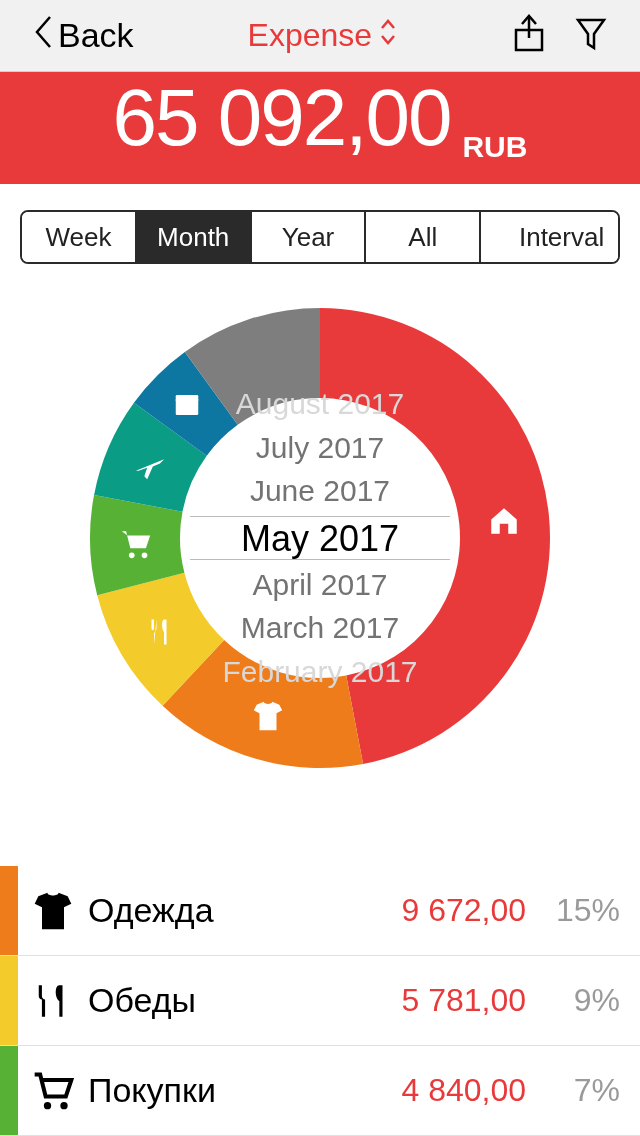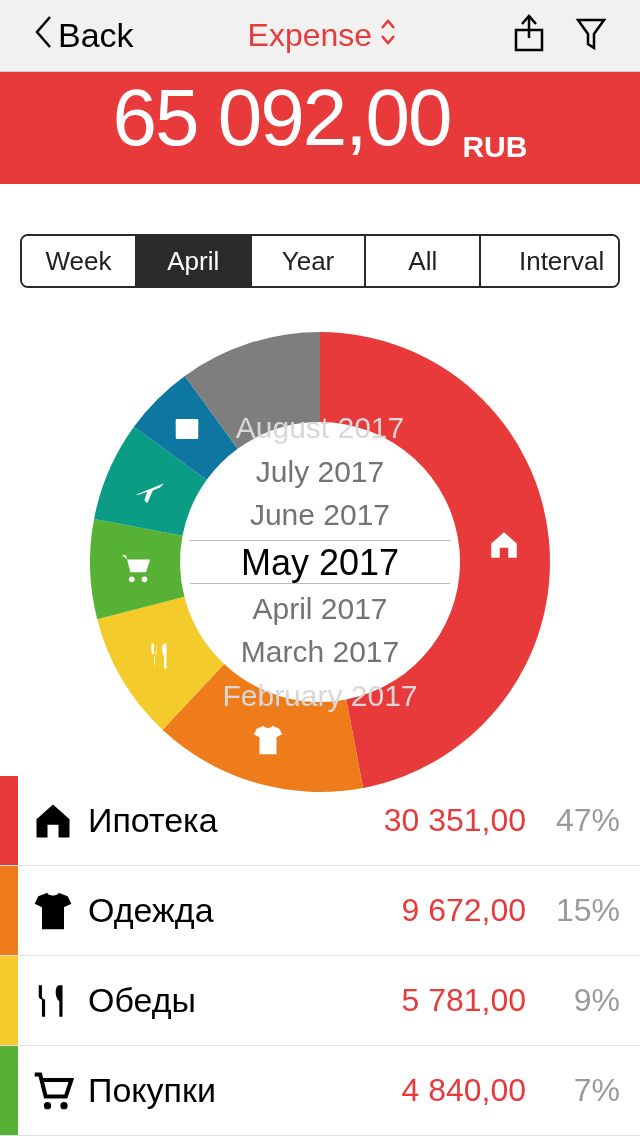--- a/index.html
+++ b/index.html
@@ -15,21 +15,21 @@
   .chevron-back svg, .share-icon svg, .funnel-icon svg { stroke: #000; fill: none; stroke-width: 2.5; }
   .updown-icon svg { stroke: #e83a3b; fill: none; stroke-width: 2.5; }
 
   
   .total { height: 112px; background: #e83a3b; color: #fff; display: flex; align-items: baseline; justify-content: center; gap: 12px; }
   .total-amount { font-size: 80px; font-weight: 200; letter-spacing: -2px; }
   .total-currency { font-size: 30px; font-weight: 600; align-self: flex-end; margin-bottom: 20px; }
 
   
   .seg-wrap { padding: 26px 20px 0; }
-  .seg { display: flex; border: 2px solid #2a2a2a; border-radius: 8px; overflow: hidden; height: 54px; margin-top: 24px; }
+  .seg { display: flex; border: 2px solid #2a2a2a; border-radius: 8px; overflow: hidden; height: 54px; }
   .seg-item { flex: 1; display: flex; align-items: center; justify-content: center; font-size: 26px; font-weight: 300; color: #222; background: #fff; border-right: 2px solid #2a2a2a; }
   .seg-item:last-child { border-right: none; padding-left: 24px; }
   .seg-item.active { background: #2a2a2a; color: #fff; }
 
   
   .chart-area { position: relative; width: 100%; height: 520px; margin-top: 14px; }
   .donut { position: absolute; left: 50%; top: 50%; transform: translate(-50%, -50%); }
   .donut svg { display: block; }
   .donut-center { position: absolute; left: 50%; top: 50%; transform: translate(-50%, -50%); width: 240px; text-align: center; }
   .month-picker { display: flex; flex-direction: column; gap: 9px; line-height: 1.15; font-weight: 300;}
@@ -90,21 +90,21 @@
 </div>
 
 <div class="total">
   <span class="total-amount">65 092,00</span>
   <span class="total-currency">RUB</span>
 </div>
 
 <div class="seg-wrap">
   <div class="seg" id="seg">
       <div class="seg-item">Week</div>
-      <div class="seg-item active">April</div>
+      <div class="seg-item active">Month</div>
       <div class="seg-item">Year</div>
       <div class="seg-item">All</div>
       <div class="seg-item">Interval</div>
     </div>
 </div>
 
 <div class="chart-area">
   <div class="donut" id="donut">
       <svg width="480" height="480" viewBox="0 0 480 480">
         <path d="M 240 10 A 230 230 0 0 1 283.0977023547167 465.9260676675984 L 266.2333840420015 377.52021510201644 A 140 140 0 0 0 240 100 Z" fill="#e83a3b"></path>
@@ -149,31 +149,20 @@
       <div class="ring-icon" style="left: 172.185px; top: 112.185px;"><svg width="30" height="30" viewBox="0 0 24 24">
           <rect x="3" y="4" width="18" height="16" rx="1"></rect>
           <rect x="3" y="4" width="18" height="4" fill="#fff" opacity="0.01"></rect>
           <path d="M3 8 H21 M7 4 V8 M11 4 V8 M15 4 V8 M19 4 V8" stroke="#fff" stroke-width="1.5"></path>
         </svg></div>
     </div>
 </div>
 
 <div class="cat-list" id="cat-list">
     <div class="cat-row">
-      <div class="cat-color" style="background:#e83a3b"></div>
-      <div class="cat-icon">
-        <svg width="44" height="44" viewBox="0 0 24 24">
-          <path d="M3 11 L12 3 L21 11 V21 H15 V14 H9 V21 H3 Z"></path>
-        </svg>
-      </div>
-      <div class="cat-name">Ипотека</div>
-      <div class="cat-amount">30 351,00</div>
-      <div class="cat-pct">47%</div>
-    </div>
-    <div class="cat-row">
       <div class="cat-color" style="background:#ef7c1a"></div>
       <div class="cat-icon">
         <svg width="44" height="44" viewBox="0 0 24 24">
           <path d="M4 4 L9 2 C9 4 15 4 15 2 L20 4 L22 8 L18 10 V22 H6 V10 L2 8 Z"></path>
         </svg>
       </div>
       <div class="cat-name">Одежда</div>
       <div class="cat-amount">9 672,00</div>
       <div class="cat-pct">15%</div>
     </div>

